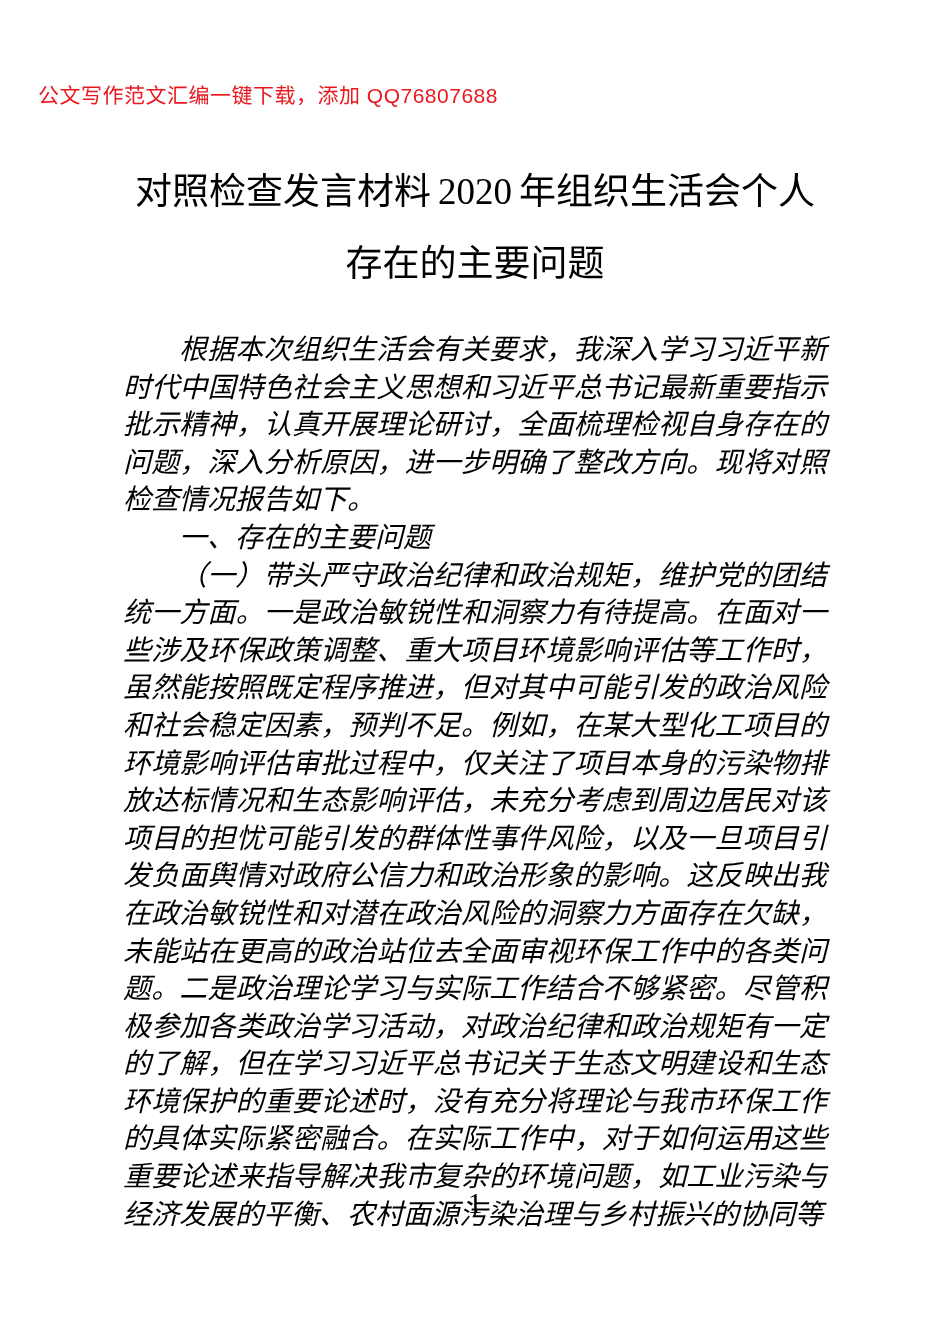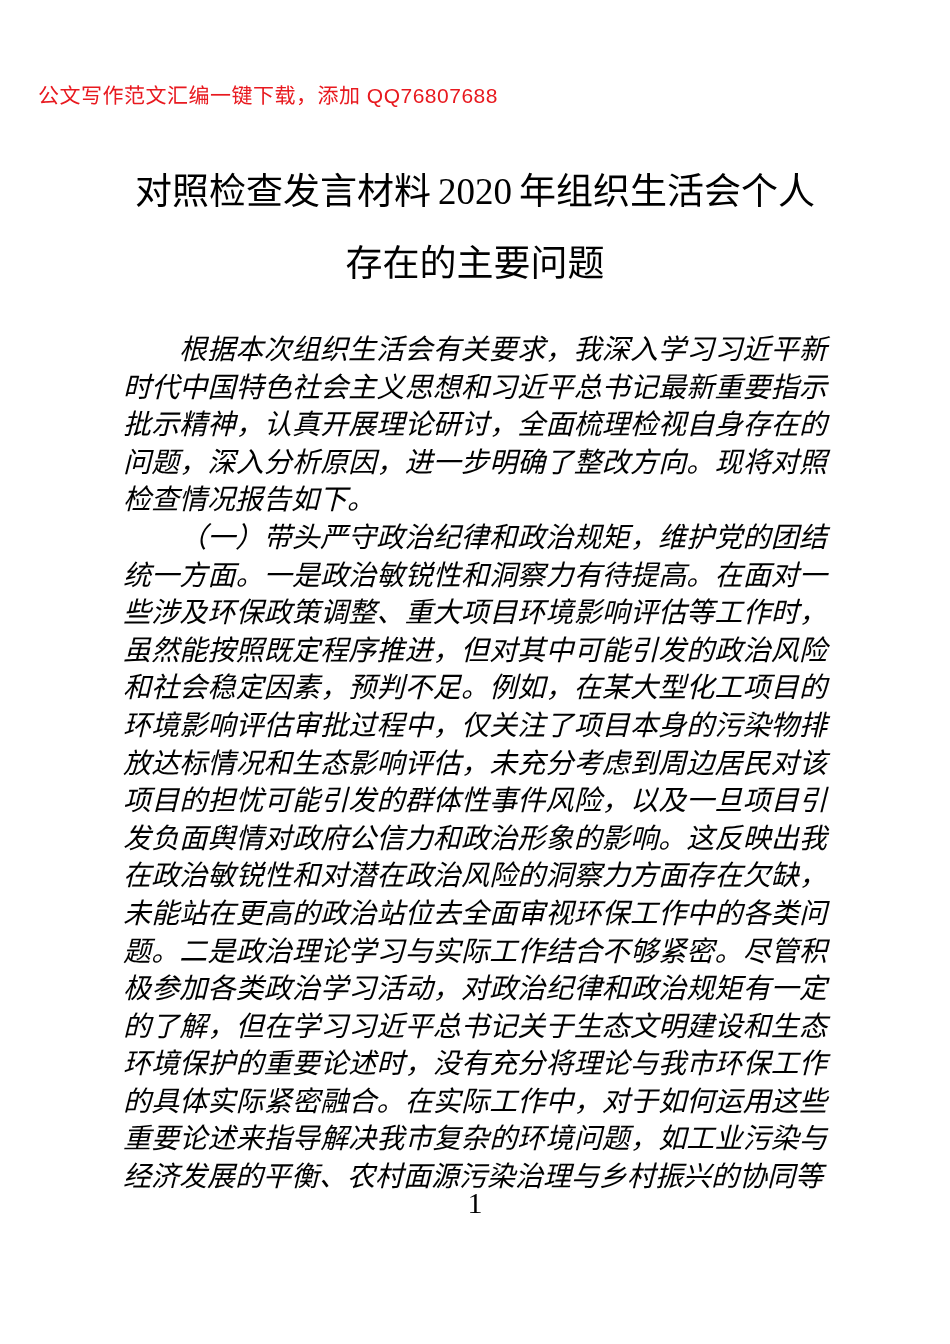--- a/index.html
+++ b/index.html
@@ -84,18 +84,19 @@
 
   <div class="promo">公文写作范文汇编一键下载，添加 QQ76807688</div>
 
   <h1 class="doc-title">
     <span class="tline"><span>对照检查发言材料</span><span class="year">2020</span><span>年组织生活会个人</span></span>
     <span class="tline">存在的主要问题</span>
   </h1>
 
   <div class="body-text">
     <p class="para">根据本次组织生活会有关要求，我深入学习习近平新时代中国特色社会主义思想和习近平总书记最新重要指示批示精神，认真开展理论研讨，全面梳理检视自身存在的问题，深入分析原因，进一步明确了整改方向。现将对照检查情况报告如下。</p>
+    <p class="para">一、存在的主要问题</p>
     <p class="para">（一）带头严守政治纪律和政治规矩，维护党的团结统一方面。一是政治敏锐性和洞察力有待提高。在面对一些涉及环保政策调整、重大项目环境影响评估等工作时，虽然能按照既定程序推进，但对其中可能引发的政治风险和社会稳定因素，预判不足。例如，在某大型化工项目的环境影响评估审批过程中，仅关注了项目本身的污染物排放达标情况和生态影响评估，未充分考虑到周边居民对该项目的担忧可能引发的群体性事件风险，以及一旦项目引发负面舆情对政府公信力和政治形象的影响。这反映出我在政治敏锐性和对潜在政治风险的洞察力方面存在欠缺，未能站在更高的政治站位去全面审视环保工作中的各类问题。二是政治理论学习与实际工作结合不够紧密。尽管积极参加各类政治学习活动，对政治纪律和政治规矩有一定的了解，但在学习习近平总书记关于生态文明建设和生态环境保护的重要论述时，没有充分将理论与我市环保工作的具体实际紧密融合。在实际工作中，对于如何运用这些重要论述来指导解决我市复杂的环境问题，如工业污染与经济发展的平衡、农村面源污染治理与乡村振兴的协同等</p>
   </div>
 
   <div class="pageno">1</div>
 
 </div>
 
 </body></html>

